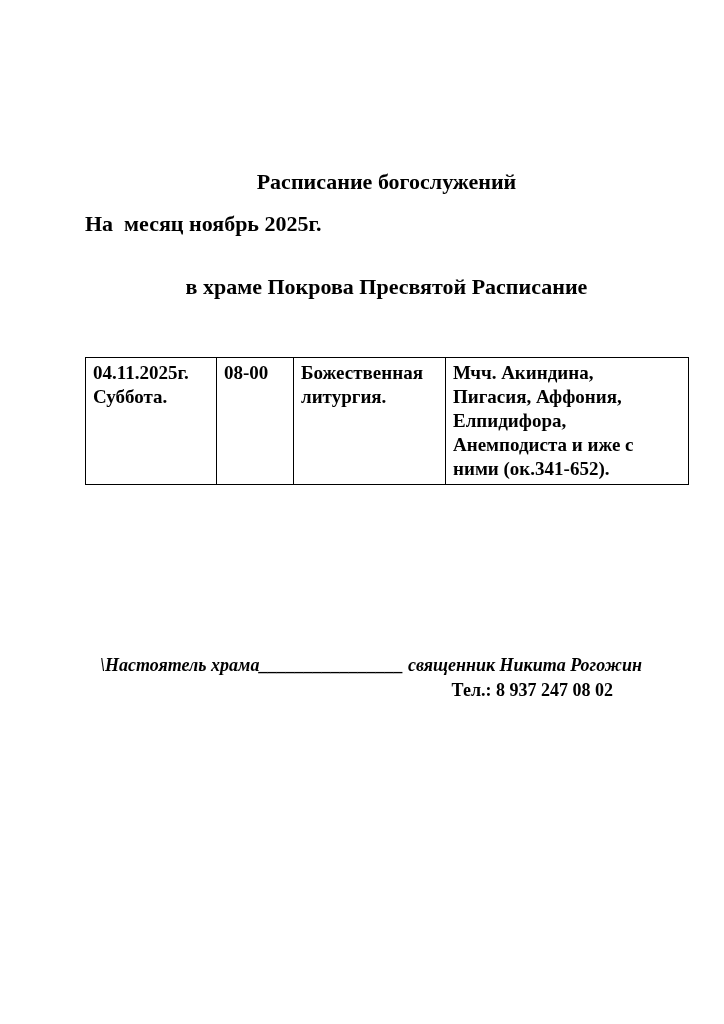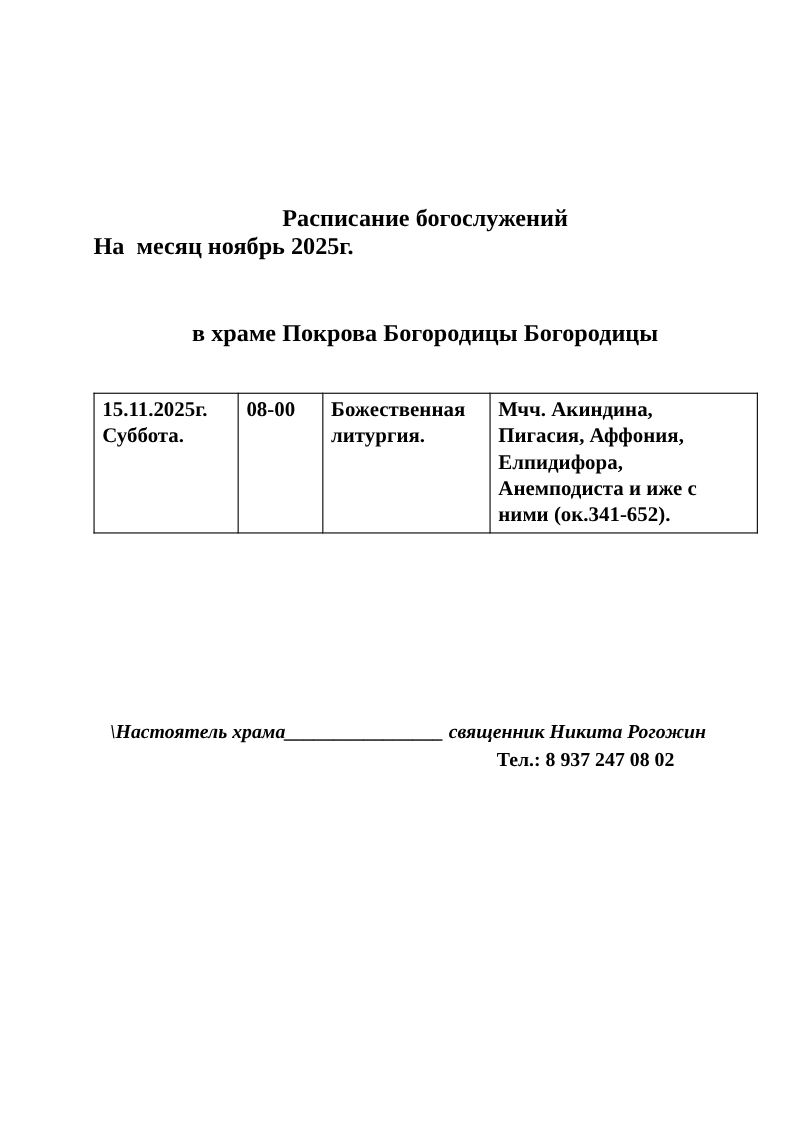--- a/index.html
+++ b/index.html
@@ -12,21 +12,21 @@
     width: 724px;
     height: 1024px;
     background: #ffffff;
     color: #000000;
     font-family: "Liberation Serif", serif;
     overflow: hidden;
   }
   .title-block {
     position: absolute;
     left: 85px;
-    top: 110px;
+    top: 94px;
     width: 603px;
     text-align: center;
     font-weight: bold;
     font-size: 22px;
     line-height: 35px;
     white-space: pre-wrap;
   }
   .subtitle {
     position: absolute;
     left: 85px;
@@ -79,35 +79,35 @@
     line-height: 25px;
   }
 </style>
 </head>
 <body>
 
 <div class="page">
 
   <header class="title-block">
     <div>Расписание богослужений</div>
-    <div>в храме Покрова Богородицы Богородицы</div>
+    <div>в храме Покрова Пресвятой Расписание</div>
   </header>
 
   <div class="subtitle">На  месяц ноябрь 2025г.</div>
 
   <table class="schedule">
     <colgroup>
       <col style="width:131px">
       <col style="width:77px">
       <col style="width:152px">
       <col style="width:243px">
     </colgroup>
     <tbody>
       <tr>
-        <td>15.11.2025г.
+        <td>04.11.2025г.
 Суббота.</td>
         <td>08-00</td>
         <td>Божественная
 литургия.</td>
         <td>Мчч. Акиндина,
 Пигасия, Аффония,
 Елпидифора,
 Анемподиста и иже с
 ними (ок.341-652).</td>
       </tr>

